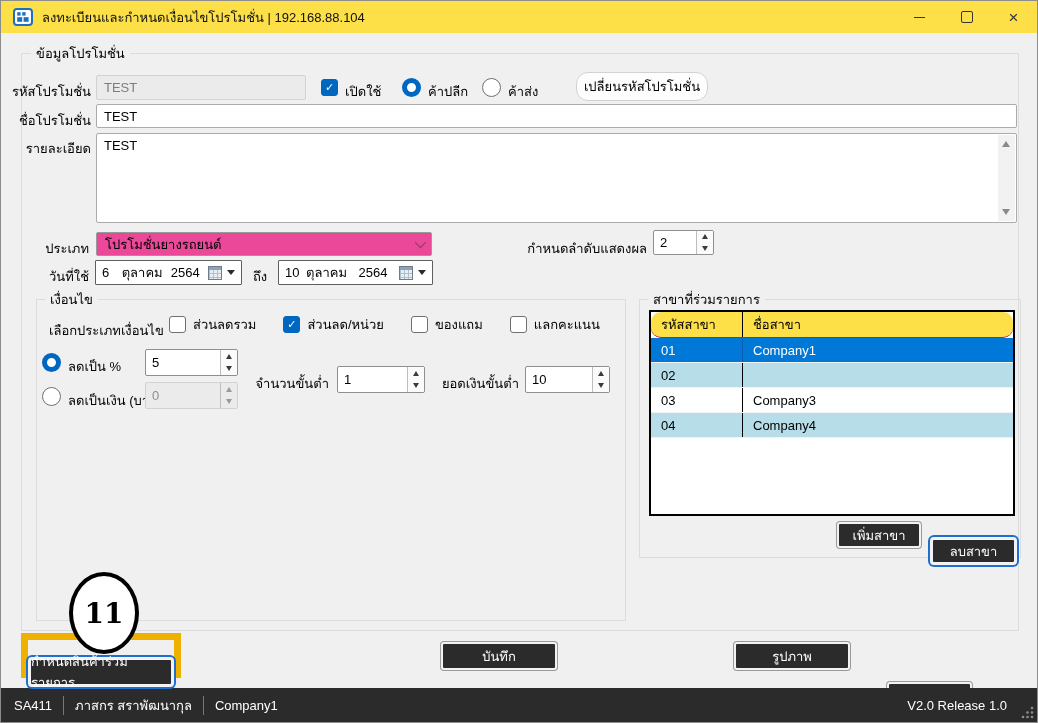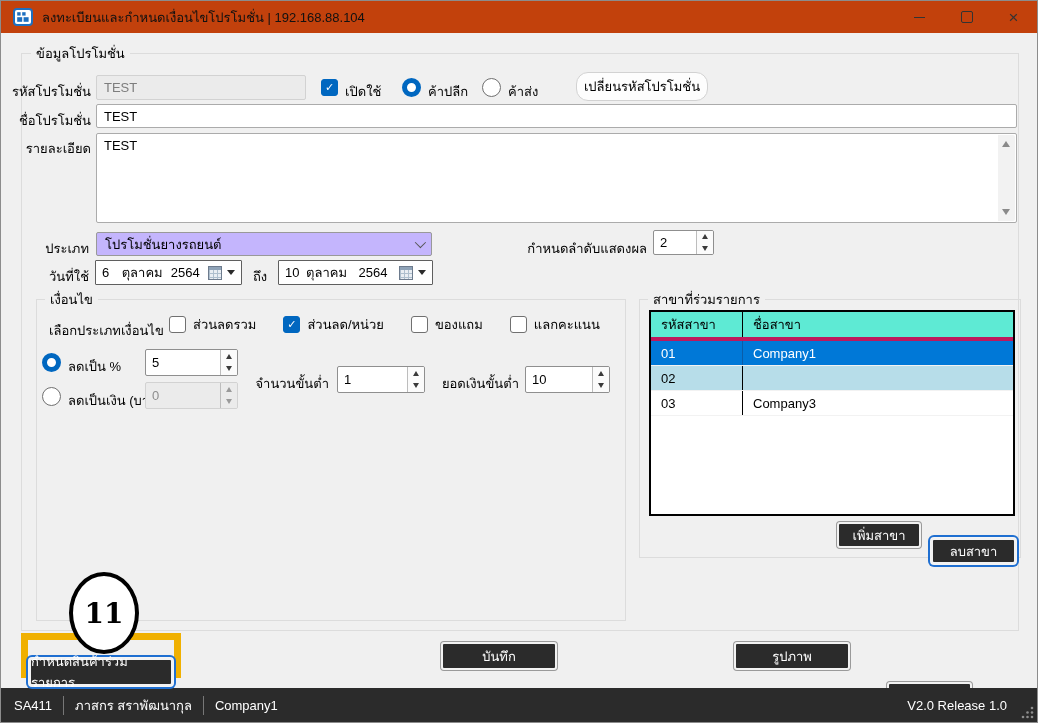--- a/index.html
+++ b/index.html
@@ -2,21 +2,21 @@
 <html><head>
 <meta charset="utf-8">
 <style>
   html,body{margin:0;padding:0;background:#d8d8d8;}
   .win{position:relative;width:1038px;height:723px;background:#f0f0f0;
        border:1px solid #8c8c8c;box-sizing:border-box;overflow:hidden;
        font-family:"Liberation Sans","DejaVu Sans",sans-serif;font-size:13px;color:#000;}
   .abs{position:absolute;box-sizing:border-box;text-align:right;}
 
   
-  .titlebar{position:absolute;left:0;top:0;right:0;height:32px;background:#c2410c;
+  .titlebar{position:absolute;left:0;top:0;right:0;height:32px;background:#fde047;
             display:flex;align-items:center;}
   .appicon{margin-left:12px;width:20px;height:18px;}
   .title-text{margin-left:9px;color:#111;}
   .wctl{position:absolute;top:0;height:32px;width:45px;display:flex;align-items:center;justify-content:center;}
   .ico-min{width:11px;height:0;border-top:1.6px solid #333;}
   .ico-max{width:10px;height:10px;border:1.4px solid #333;border-radius:2px;}
   .ico-close{font-size:17px;color:#333;line-height:1;}
 
   
   .groupbox{position:absolute;border:1px solid #dcdcdc;box-sizing:border-box;background:transparent;}
@@ -31,21 +31,21 @@
       display:flex;align-items:center;padding:0 7px;box-sizing:border-box;}
   .tb.disabled{background:#ebebeb;border-color:#d2d2d2;color:#7d7d7d;}
   .tarea{position:absolute;background:#fff;border:1px solid #ababab;border-radius:2px;
          box-sizing:border-box;padding:4px 24px 4px 7px;}
   .sbar{position:absolute;top:1px;bottom:1px;right:1px;width:17px;background:#f2f2f2;
         border-radius:0 2px 2px 0;}
   .sb-up,.sb-dn{position:absolute;left:4px;width:0;height:0;border-left:4.5px solid transparent;border-right:4.5px solid transparent;}
   .sb-up{top:6px;border-bottom:6px solid #8a8a8a;}
   .sb-dn{bottom:6px;border-top:6px solid #8a8a8a;}
 
-  .combo{position:absolute;background:#c4b5fd;border:1px solid #999;border-radius:2px;
+  .combo{position:absolute;background:#ec4899;border:1px solid #999;border-radius:2px;
          display:flex;align-items:center;padding:0 8px;box-sizing:border-box;}
   .chev{margin-left:auto;width:7px;height:7px;border-right:1.5px solid #555;border-bottom:1.5px solid #555;
         transform:rotate(45deg) translateY(-2px);}
 
   .num{position:absolute;background:#fff;border:1px solid #8f8f8f;border-radius:2px;
        display:flex;box-sizing:border-box;overflow:hidden;}
   .num .val{flex:1;display:flex;align-items:center;padding:0 6px;}
   .num .spin{width:16px;border-left:1px solid #bdbdbd;display:flex;flex-direction:column;background:#fbfbfb;}
   .num .spin div{flex:1;display:flex;align-items:center;justify-content:center;}
   .tri-up{width:0;height:0;border-left:3.5px solid transparent;border-right:3.5px solid transparent;border-bottom:5px solid #3a3a3a;}
@@ -76,21 +76,21 @@
 
   
   .litebtn{position:absolute;background:#fdfdfd;border:1px solid #d2d2d2;border-radius:12px;
            display:flex;align-items:center;justify-content:center;box-sizing:border-box;}
   .darkbtn{position:absolute;background:#2b2b2b;color:#fff;border:2px solid #f2f2f2;border-radius:3px;
            box-shadow:0 0 0 1px #9a9a9a;display:flex;align-items:center;justify-content:center;box-sizing:border-box;}
   .darkbtn.focus{box-shadow:0 0 0 1px #f5f5f5,0 0 0 3px #1f6fd1;margin-top:16px;}
 
   
   .btable{position:absolute;border:2px solid #000;background:#fff;box-sizing:border-box;overflow:hidden;}
-  .thead{display:flex;height:25px;border-bottom:4px solid #be185d;background:#5eead4;}
+  .thead{display:flex;height:25px;border-bottom:1px solid #be185d;background:#fde047;border-radius:10px;}
   .thead .hc1{width:92px;border-right:1px solid #000;display:flex;align-items:center;padding:0 10px;box-sizing:border-box;}
   .thead .hc2{flex:1;display:flex;align-items:center;padding:0 10px;}
   .trow{display:flex;height:24px;background:#fff;border-bottom:1px solid #f2f2f2;}
   .trow .tc1{width:92px;border-right:1px solid #000;display:flex;align-items:center;padding:0 10px;box-sizing:border-box;}
   .trow .tc2{flex:1;display:flex;align-items:center;padding:0 10px;}
   .trow.alt{background:#b7dde9;}
   .trow.sel{background:#0078d7;color:#fff;}
   .trow.sel .tc1{border-right-color:#0a5ca8;}
 
   
@@ -287,20 +287,24 @@
           <div class="tc1">01</div>
           <div class="tc2">Company1</div>
         </div>
         <div class="trow alt">
           <div class="tc1">02</div>
         </div>
         <div class="trow">
           <div class="tc1">03</div>
           <div class="tc2">Company3</div>
         </div>
+        <div class="trow alt">
+          <div class="tc1">04</div>
+          <div class="tc2">Company4</div>
+        </div>
       </div>
   </div>
 
   <div class="darkbtn" style="left:836px;top:521px;width:84px;height:26px;">เพิ่มสาขา</div>
   <div class="darkbtn focus" style="left:930px;top:521px;width:85px;height:26px;">ลบสาขา</div>
 
   <div class="hl-frame" style="left:20px;top:632px;width:160px;height:45px;z-index:20;"></div>
   <div class="darkbtn focus" style="left:28px;top:641px;width:144px;height:28px;z-index:25;">กำหนดสินค้าร่วมรายการ</div>
   <div class="ann-ellipse" style="left:68px;top:571px;width:62px;height:74px;">11</div>
 

